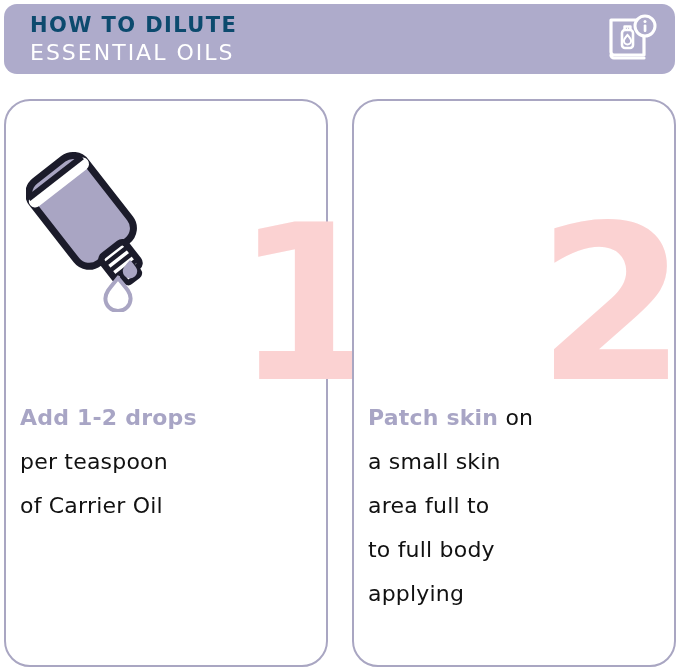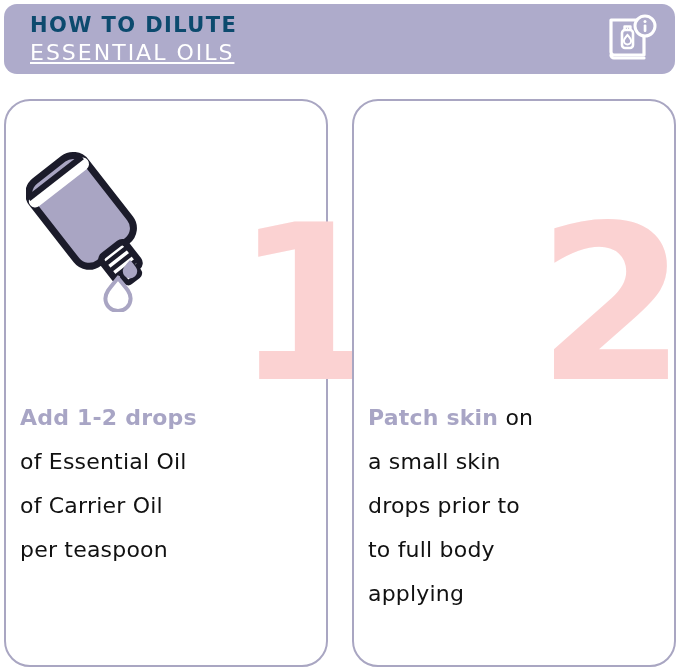--- a/index.html
+++ b/index.html
@@ -41,21 +41,20 @@
     white-space: nowrap;
     text-align: center;
   }
   .title-sub {
     font-size: 22px;
     font-weight: 400;
     letter-spacing: 2.0px;
     color: #ffffff;
     line-height: 28px;
     white-space: nowrap;
-    text-decoration: underline;
   }
   .header-icon {
     position: absolute;
     right: 16px;
     top: 7px;
     width: 56px;
     height: 56px;
   }
 
   
@@ -162,31 +161,30 @@
       </g>
 
       <path d="M104 123 c5.2 6 7.2 8.2 7.2 11.2 a7.2 7.2 0 0 1 -14.4 0 c0 -3 2 -5.2 7.2 -11.2 z" fill="#a9a5c3"></path>
 
       <path d="M92 141 c9 10.8 12.6 14.8 12.6 20.4 a12.6 12.6 0 0 1 -25.2 0 c0 -5.6 3.6 -9.6 12.6 -20.4 z" fill="#ffffff" stroke="#a9a5c3" stroke-width="4"></path>
     </svg>
   </div>
 
   <div class="card-text">
     <span class="tline accent">Add 1-2 drops</span>
-    <span class="tline">of Essential Oil</span>
+    <span class="tline">per teaspoon</span>
     <span class="tline">of Carrier Oil</span>
-    <span class="tline">per teaspoon</span>
   </div>
 </div>
 
 <div class="card card-2">
 
   <div class="numeral numeral-2">2</div>
 
 
   <div class="card-text">
     <span class="tline"><span class="accent">Patch skin</span><span> on</span></span>
     <span class="tline">a small skin</span>
-    <span class="tline">drops prior to</span>
+    <span class="tline">area full to</span>
     <span class="tline">to full body</span>
     <span class="tline">applying</span>
   </div>
 </div>
 
 </body></html>

